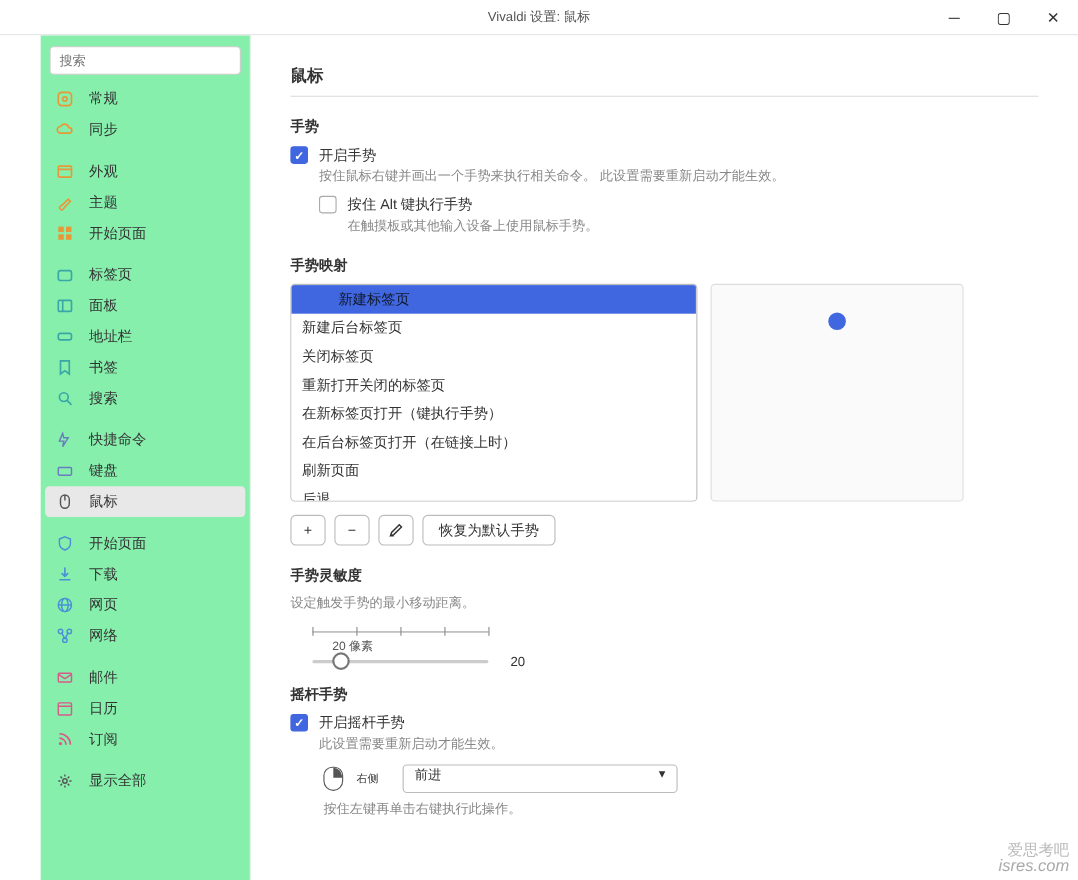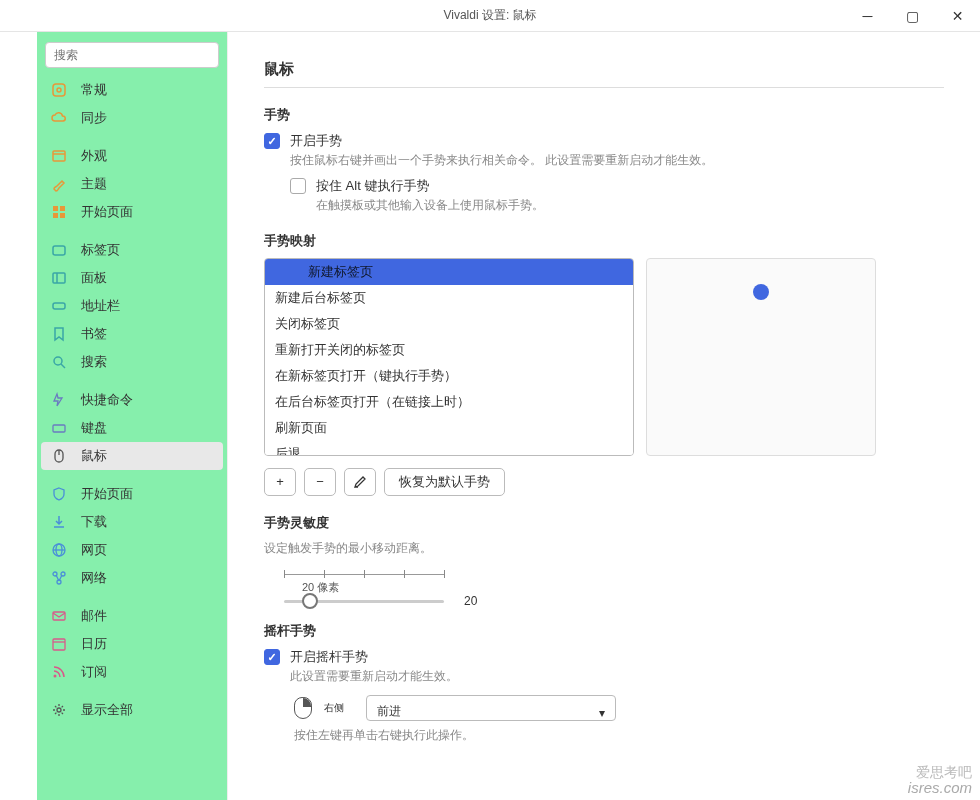--- a/index.html
+++ b/index.html
@@ -41,21 +41,21 @@
 .slider-scale::before { content: ""; position: absolute; top: 10px; left: 0; right: 0; height: 1px; background: #999; }
 .scale-label { position: absolute; top: 16px; font-size: 11px; color: #555; }
 .slider-track { width: 160px; height: 6px; position: relative; margin: 18px 0 0 20px; display: flex; align-items: center; }
 .slider-line { width: 100%; height: 3px; background: #ccc; border-radius: 2px; }
 .slider-thumb { position: absolute; left: 18px; width: 16px; height: 16px; border-radius: 50%; background: #fff; border: 2px solid #777; }
 .slider-val { position: absolute; left: 180px; top: -4px; font-size: 12px; }
 .rocker-row { display: flex; align-items: center; gap: 12px; margin-top: 10px; margin-left: 30px; }
 .mouse-icon { width: 18px; height: 22px; border: 1.5px solid #555; border-radius: 9px 9px 10px 10px; position: relative; }
 .mouse-icon.right::after { content: ""; position: absolute; right: 0; top: 0; width: 50%; height: 45%; background: #555; border-radius: 0 9px 0 0; }
 .rocker-label { font-size: 10px; width: 30px; }
-.dropdown { width: 250px; height: 26px; border: 1px solid #bbb; border-radius: 4px; display: flex; align-items: flex-end; justify-content: space-between; padding: 0 10px; font-size: 12px; background: #fff; cursor: pointer; }
+.dropdown { width: 250px; height: 26px; border: 1px solid #bbb; border-radius: 4px; display: flex; align-items: flex-start; justify-content: space-between; padding: 0 10px; font-size: 12px; background: #fff; cursor: pointer; }
 .watermark { position: absolute; right: 8px; bottom: 4px; font-size: 15px; color: #aaa; font-style: italic; }
 .watermark2 { position: absolute; right: 8px; bottom: 18px; font-size: 14px; color: #bbb; font-weight: normal; text-align: center; }
 .tick { position:absolute; top:6px; width:1px; height:8px; background:#888; }
 </style>
 </head>
 <body>
 
 <div class="window">
   <div class="titlebar">
     <span class="titlebar-title">Vivaldi 设置: 鼠标</span>

